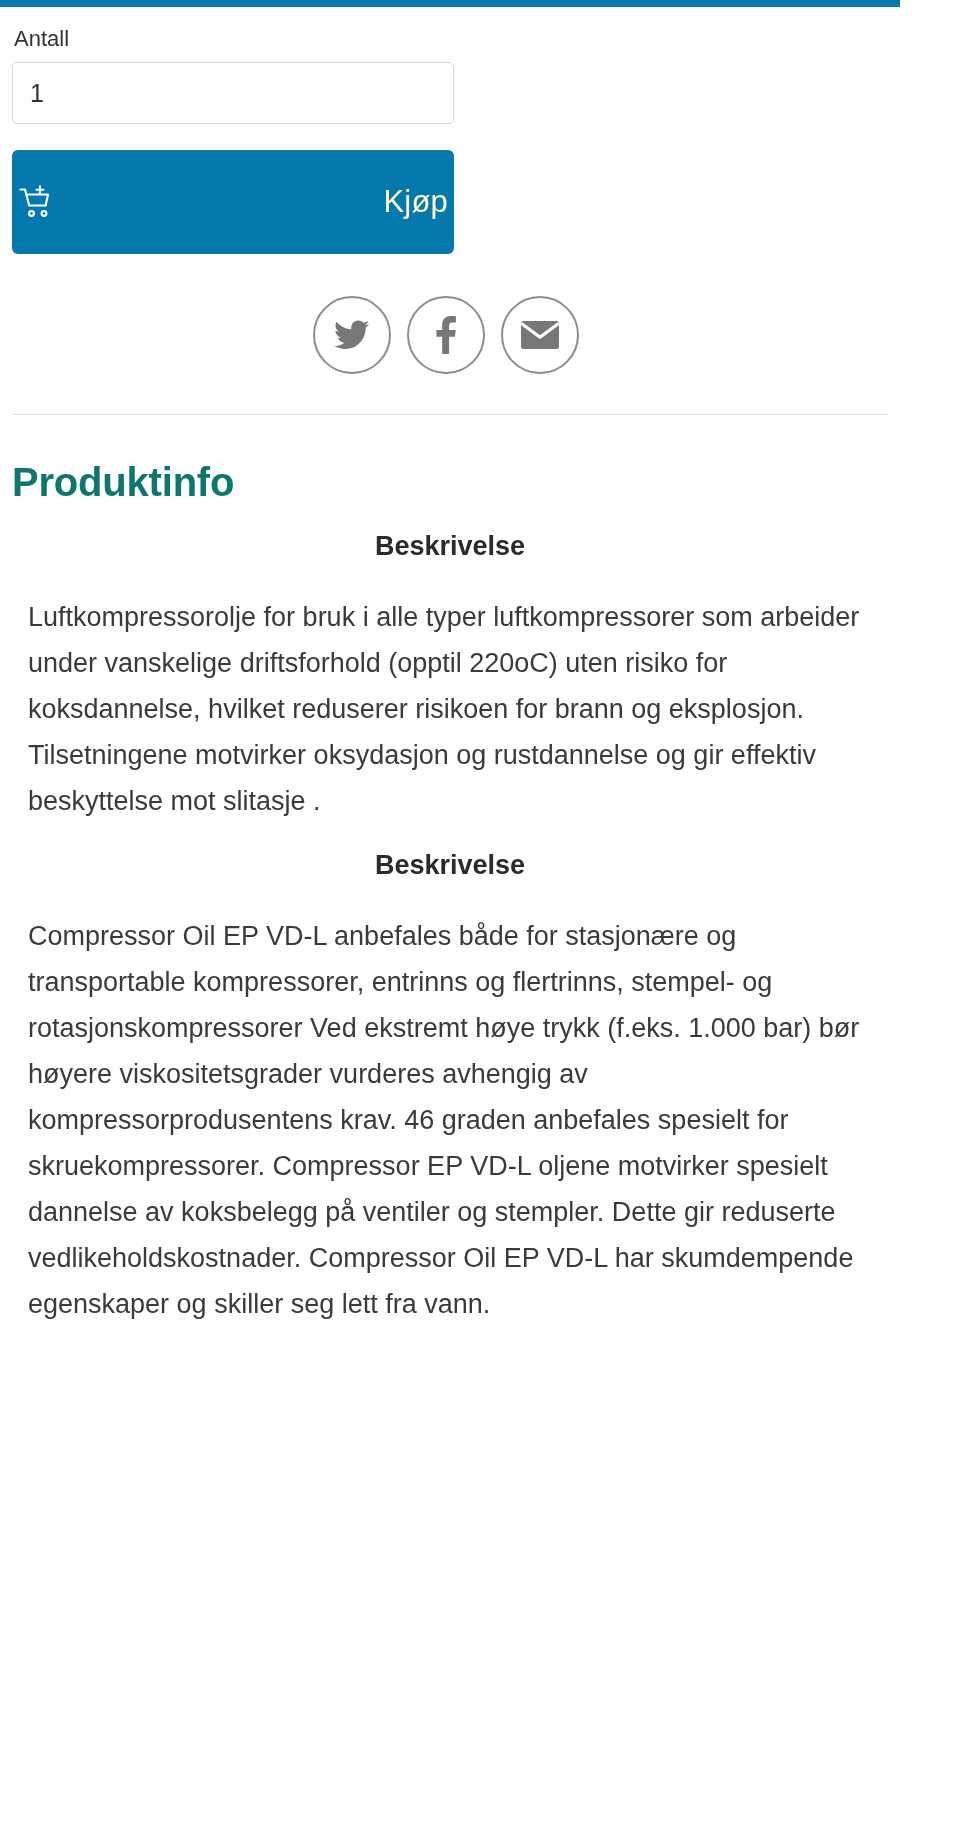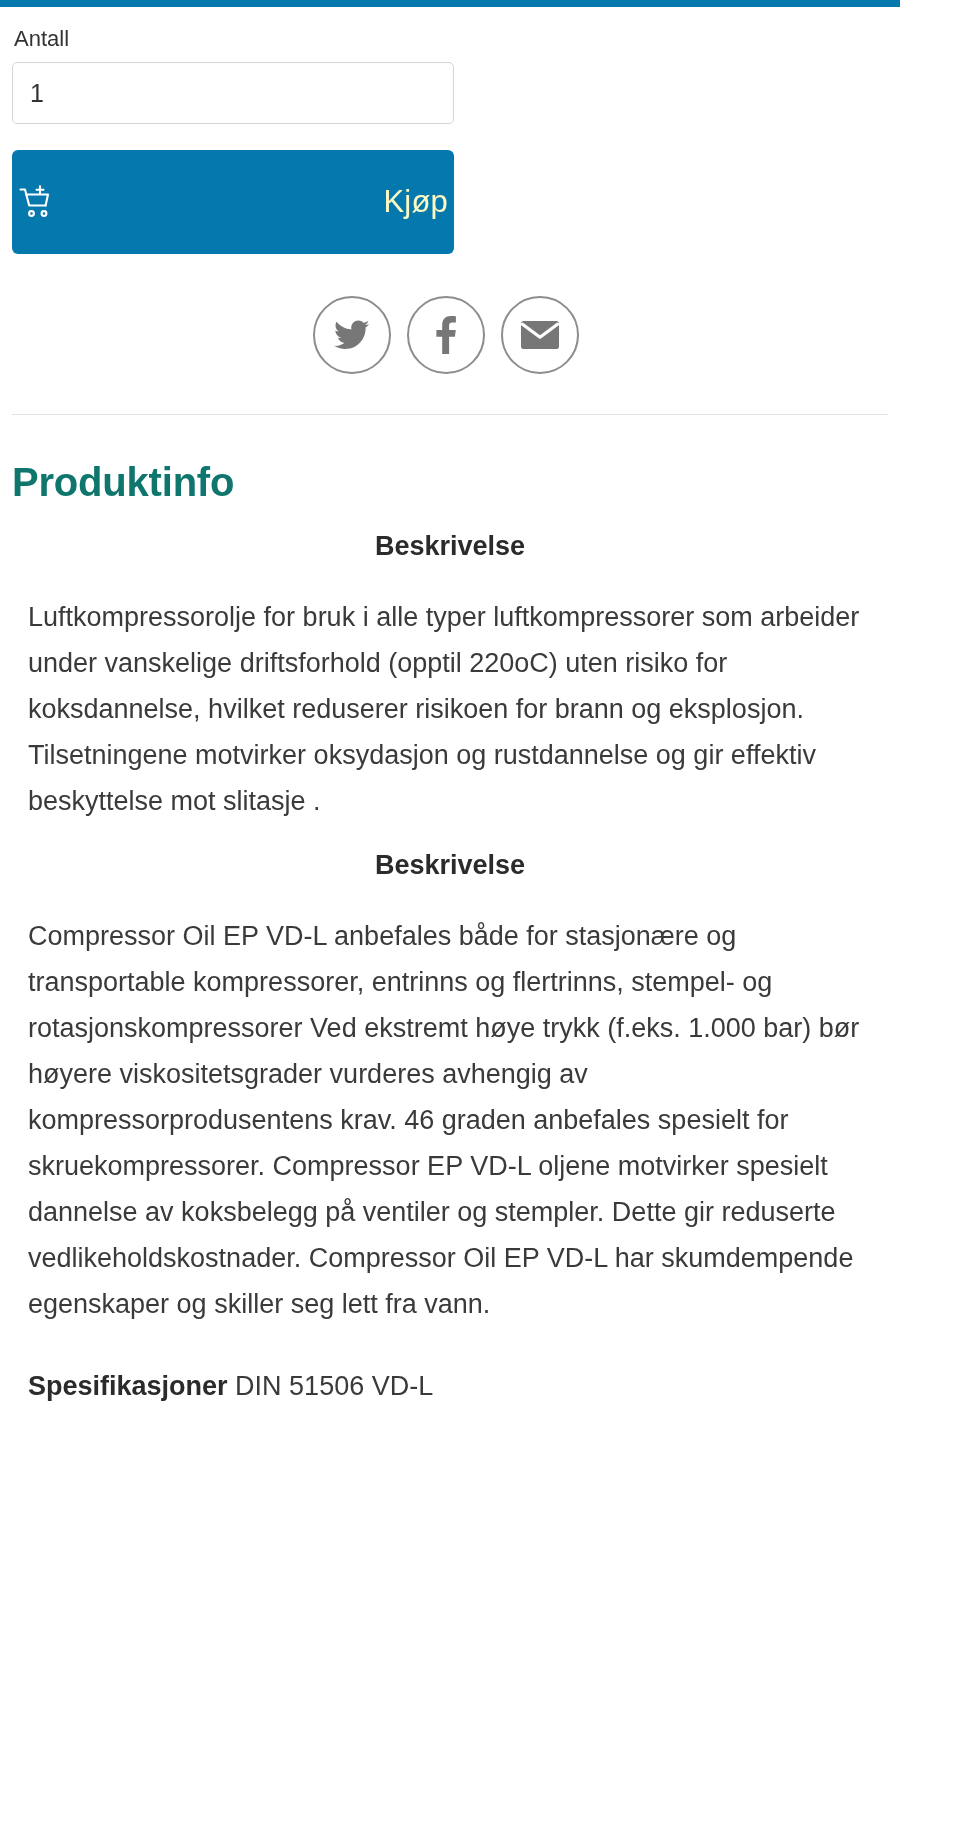--- a/index.html
+++ b/index.html
@@ -201,18 +201,17 @@
   <div class="info">
 
     <h2>Produktinfo</h2>
 
     <h3>Beskrivelse</h3>
     <p>Luftkompressorolje for bruk i alle typer luftkompressorer som arbeider under vanskelige driftsforhold (opptil 220oC) uten risiko for koksdannelse, hvilket reduserer risikoen for brann og eksplosjon. Tilsetningene motvirker oksydasjon og rustdannelse og gir effektiv beskyttelse mot slitasje .</p>
 
     <h3>Beskrivelse</h3>
     <p>Compressor Oil EP VD-L anbefales både for stasjonære og transportable kompressorer, entrinns og flertrinns, stempel- og rotasjonskompressorer Ved ekstremt høye trykk (f.eks. 1.000 bar) bør høyere viskositetsgrader vurderes avhengig av kompressorprodusentens krav. 46 graden anbefales spesielt for skruekompressorer. Compressor EP VD-L oljene motvirker spesielt dannelse av koksbelegg på ventiler og stempler. Dette gir reduserte vedlikeholdskostnader. Compressor Oil EP VD-L har skumdempende egenskaper og skiller seg lett fra vann.</p>
 
-    <p class="spec-line"><strong>Spesifikasjoner</strong><span> DIN 51506 VD-L</span></p>
 
     <div class="bottom-pad"></div>
   </div>
 
 </div>
 
 </body></html>

